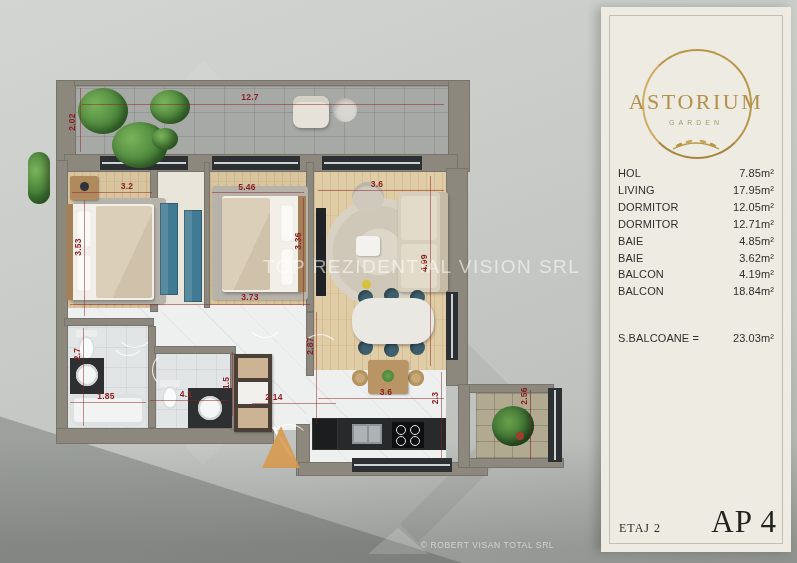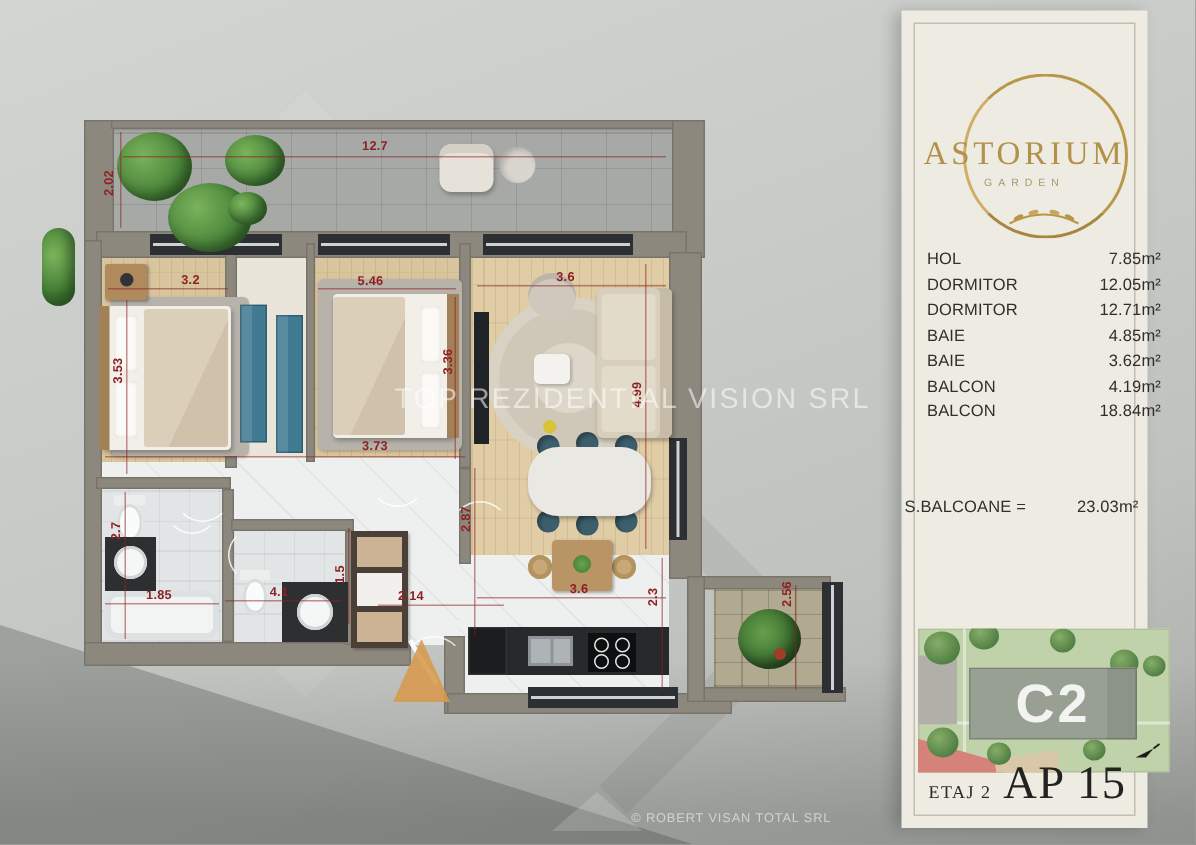--- a/index.html
+++ b/index.html
@@ -172,36 +172,36 @@
   .dim{position:absolute;font-size:8.5px;font-weight:bold;color:#8e2023;transform:translate(-50%,-50%);
     letter-spacing:.2px;white-space:nowrap;}
   .dim.v{transform:translate(-50%,-50%) rotate(-90deg);}
   .dimline{position:absolute;background:rgba(142,32,35,.5);height:1px;width:1px;}
   
   .watermark{position:absolute;left:263px;top:256px;z-index:6;font-size:19px;letter-spacing:1.5px;
     color:rgba(255,255,255,.55);white-space:nowrap;}
   .copyright{position:absolute;left:380px;top:540px;width:215px;text-align:center;font-size:8.5px;
     letter-spacing:.6px;color:rgba(255,255,255,.55);z-index:6;}
   
-  .panel{position:absolute;left:601px;top:7px;width:164px;height:545px;background:#edebe2;z-index:10;
+  .panel{position:absolute;left:601px;top:7px;width:190px;height:545px;background:#edebe2;z-index:10;
     box-shadow:-5px 0 10px rgba(0,0,0,.20);}
   .panel-frame{position:absolute;left:8px;top:8px;right:8px;bottom:8px;border:1px solid #c2bfb2;pointer-events:none;}
   .logo{position:absolute;left:0;top:42px;width:100%;height:130px;}
   .ring{position:absolute;left:41px;top:0;width:106px;height:106px;border-radius:50%;
     border:2px solid #b99749;border-left-color:#cfae63;border-bottom-color:#a8863d;}
   .brand{position:absolute;left:0;top:40px;width:100%;text-align:center;
     font-family:"Liberation Serif",serif;font-size:22px;letter-spacing:2.5px;color:#b3914a;}
   .brand-sub{position:absolute;left:0;top:70px;width:100%;text-align:center;font-size:7px;
     letter-spacing:4px;color:#a99a6f;}
   .laurel{position:absolute;left:68px;top:84px;}
   .rooms{position:absolute;left:17px;top:158px;width:156px;}
   .room-row,.total-row{display:flex;justify-content:space-between;font-size:11px;color:#2f2f2d;
     line-height:16.9px;letter-spacing:.1px;}
   .rlabel{text-align:left;} .rval{text-align:right;}
-  .totals{position:absolute;left:2px;top:323px;width:156px;}
+  .totals{position:absolute;left:17px;top:323px;width:156px;}
   .siteplan{position:absolute;left:11px;top:412px;width:168px;height:96px;background:#bfd2a9;overflow:hidden;
     box-shadow:inset 0 0 0 1px rgba(0,0,0,.08);}
   .sp-path-h{position:absolute;left:0;top:62px;width:100%;height:2px;background:rgba(255,255,255,.45);}
   .sp-path-v{position:absolute;left:30px;top:0;width:2px;height:100%;background:rgba(255,255,255,.45);}
   .sp-gray{position:absolute;left:0;top:18px;width:26px;height:46px;background:#b0afa8;}
   .sp-bldg{position:absolute;left:34px;top:26px;width:112px;height:48px;background:#98a093;
     box-shadow:inset 0 0 0 1px rgba(0,0,0,.18),inset -20px 0 0 rgba(0,0,0,.08);display:flex;
     align-items:center;justify-content:center;}
   .sp-bldg-label{font-size:36px;font-weight:bold;color:rgba(255,255,255,.88);letter-spacing:2px;
     font-family:"Liberation Sans",sans-serif;line-height:1;}
@@ -415,20 +415,24 @@
       </svg>
     </div>
 
     <div class="rooms">
 
     <div class="room-row">
           <span class="rlabel">HOL</span>
           <span class="rval">7.85m²</span>
         </div>
         <div class="room-row">
+          <span class="rlabel">LIVING</span>
+          <span class="rval">17.95m²</span>
+        </div>
+        <div class="room-row">
           <span class="rlabel">DORMITOR</span>
           <span class="rval">12.05m²</span>
         </div>
         <div class="room-row">
           <span class="rlabel">DORMITOR</span>
           <span class="rval">12.71m²</span>
         </div>
         <div class="room-row">
           <span class="rlabel">BAIE</span>
           <span class="rval">4.85m²</span>
@@ -448,42 +452,20 @@
       </div>
 
     <div class="totals">
 
     <div class="total-row">
           <span class="rlabel">S.BALCOANE =</span>
           <span class="rval">23.03m²</span>
         </div>
       </div>
 
-    <div class="siteplan">
-      <div class="sp-path-h"></div>
-      <div class="sp-path-v"></div>
-      <div class="sp-gray"></div>
-      <div class="sp-road"></div>
-      <div class="sp-plaza"></div>
-      <div class="tree tr1"></div>
-      <div class="tree tr2"></div>
-      <div class="tree tr3"></div>
-      <div class="tree tr4"></div>
-      <div class="tree tr5"></div>
-      <div class="tree tr6"></div>
-      <div class="tree tr7"></div>
-      <div class="tree tr8"></div>
-      <div class="sp-bldg">
-        <span class="sp-bldg-label">C2</span>
-      </div>
-      <svg class="sp-north" width="18" height="12" viewBox="0 0 18 12">
-        <path d="M1 10 L13 4 L8 10 Z" fill="#1c1c1c"></path>
-        <path d="M13 4 L17 1" stroke="#1c1c1c" stroke-width="1.2" fill="none"></path>
-      </svg>
-    </div>
 
     <div class="pfooter">
       <span class="floorlbl">ETAJ 2</span>
-      <span class="apnum">AP 15</span>
+      <span class="apnum">AP 4</span>
     </div>
   </div>
 
 </div>
 
 </body></html>

